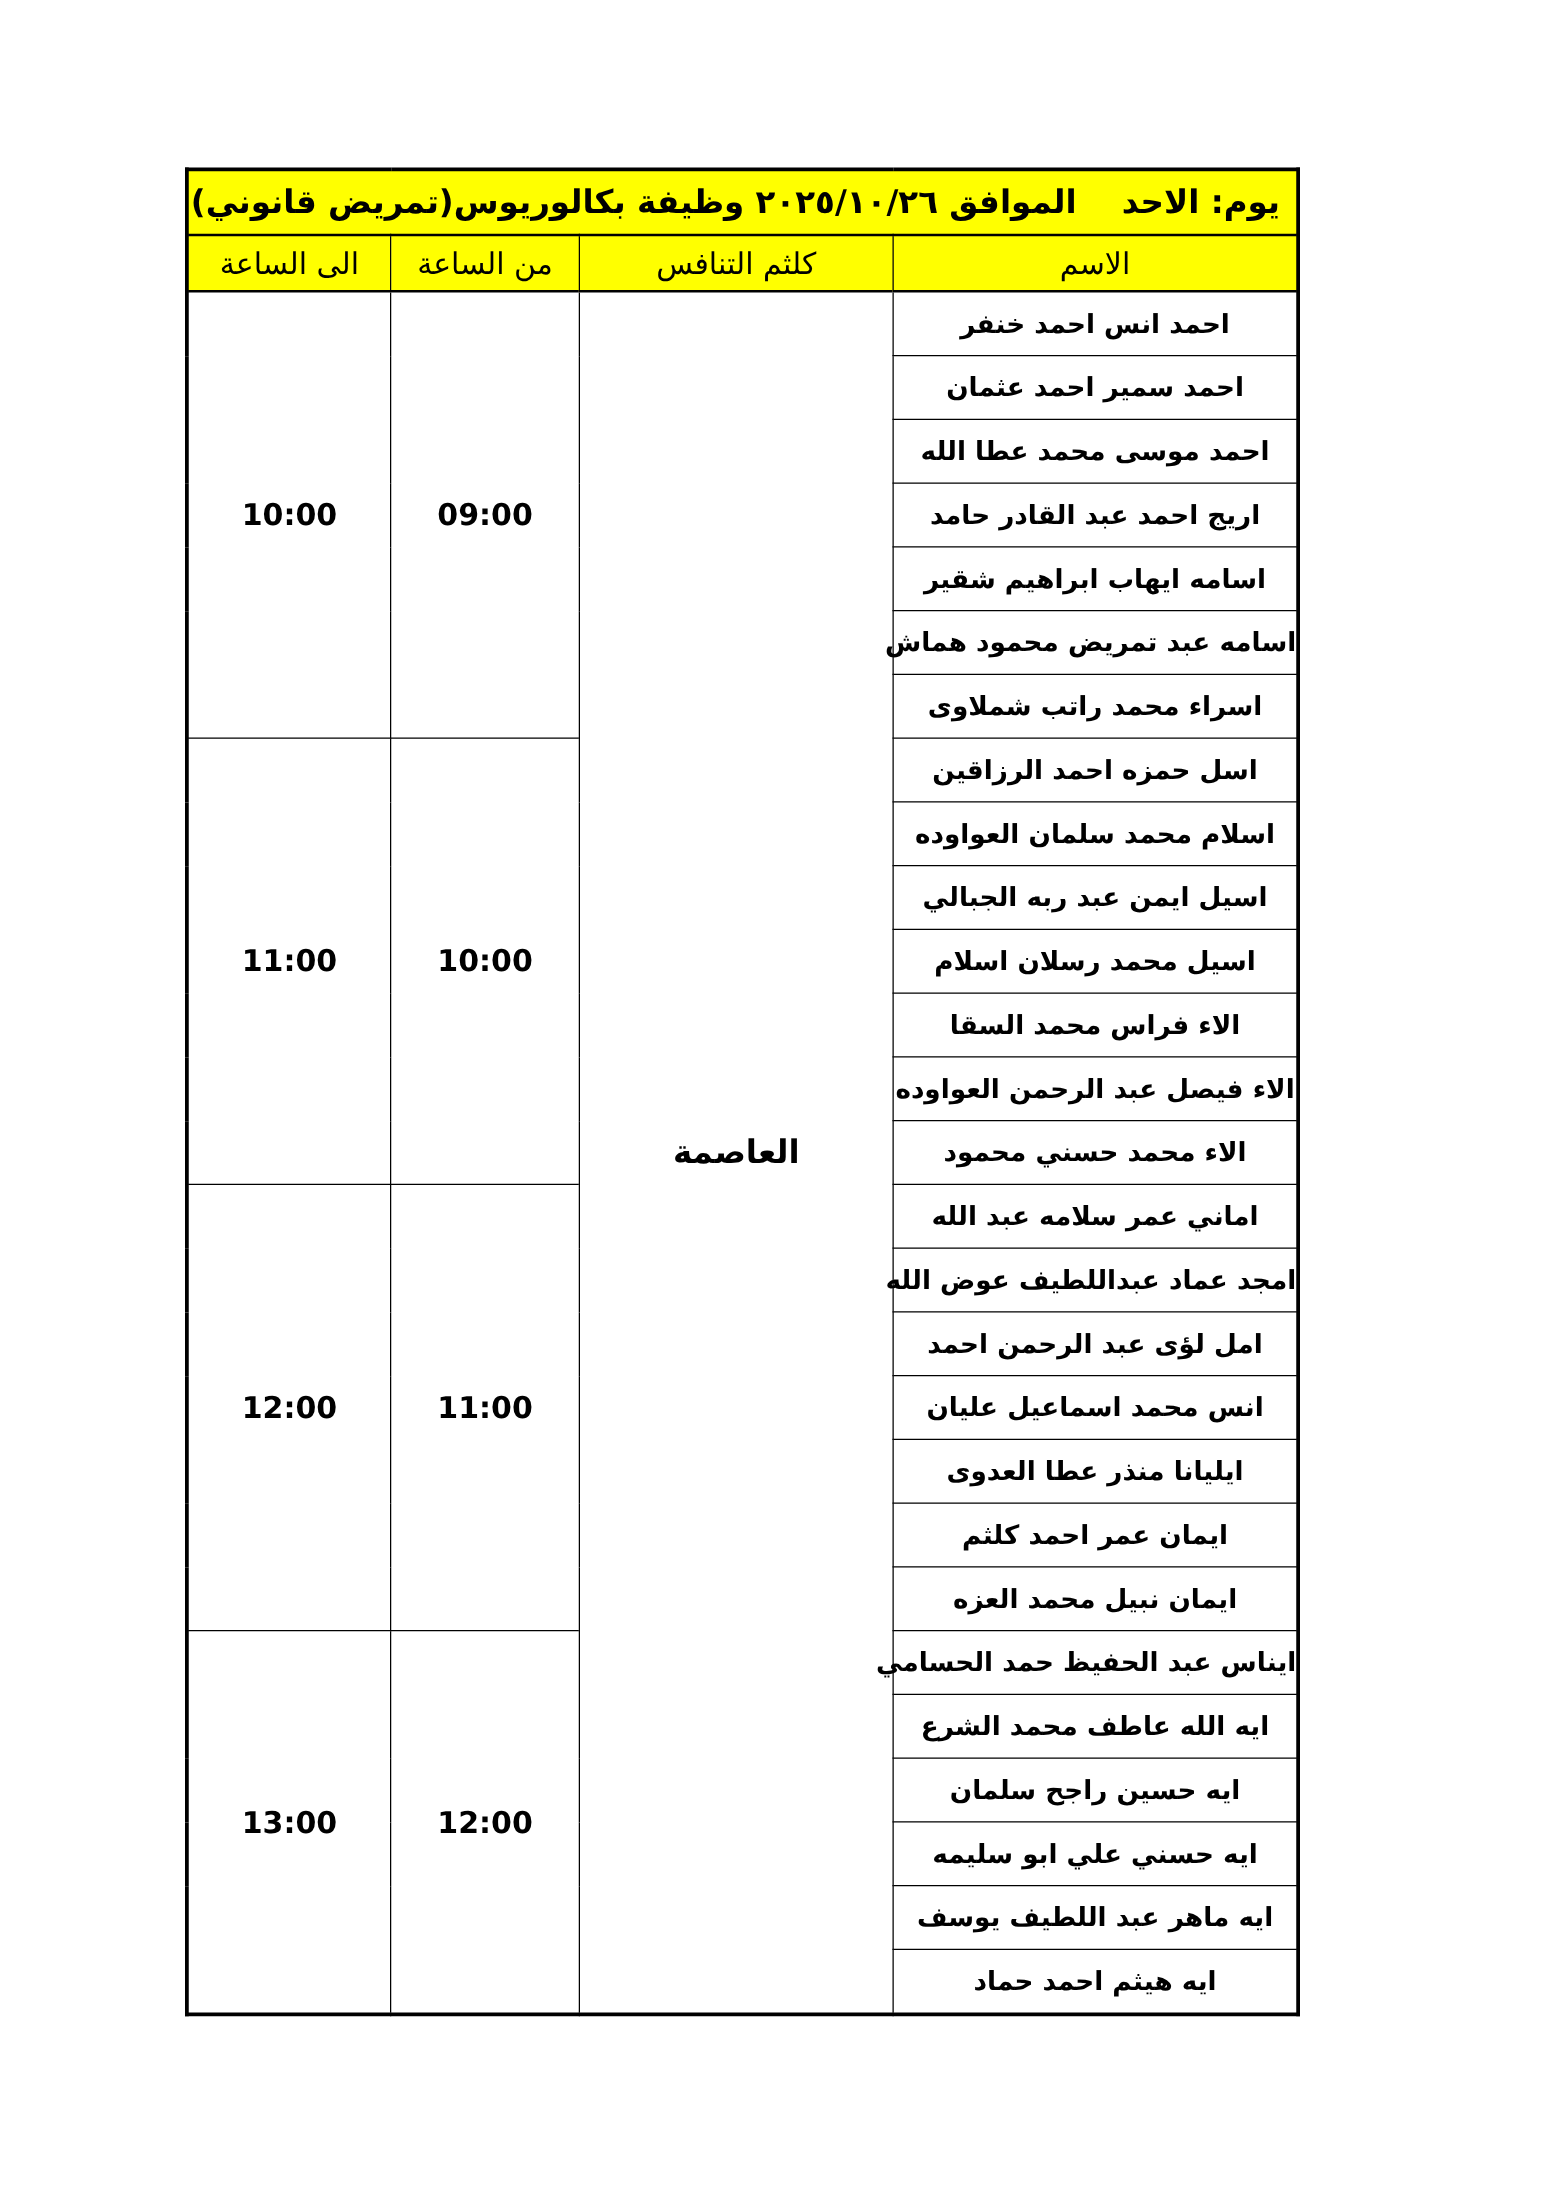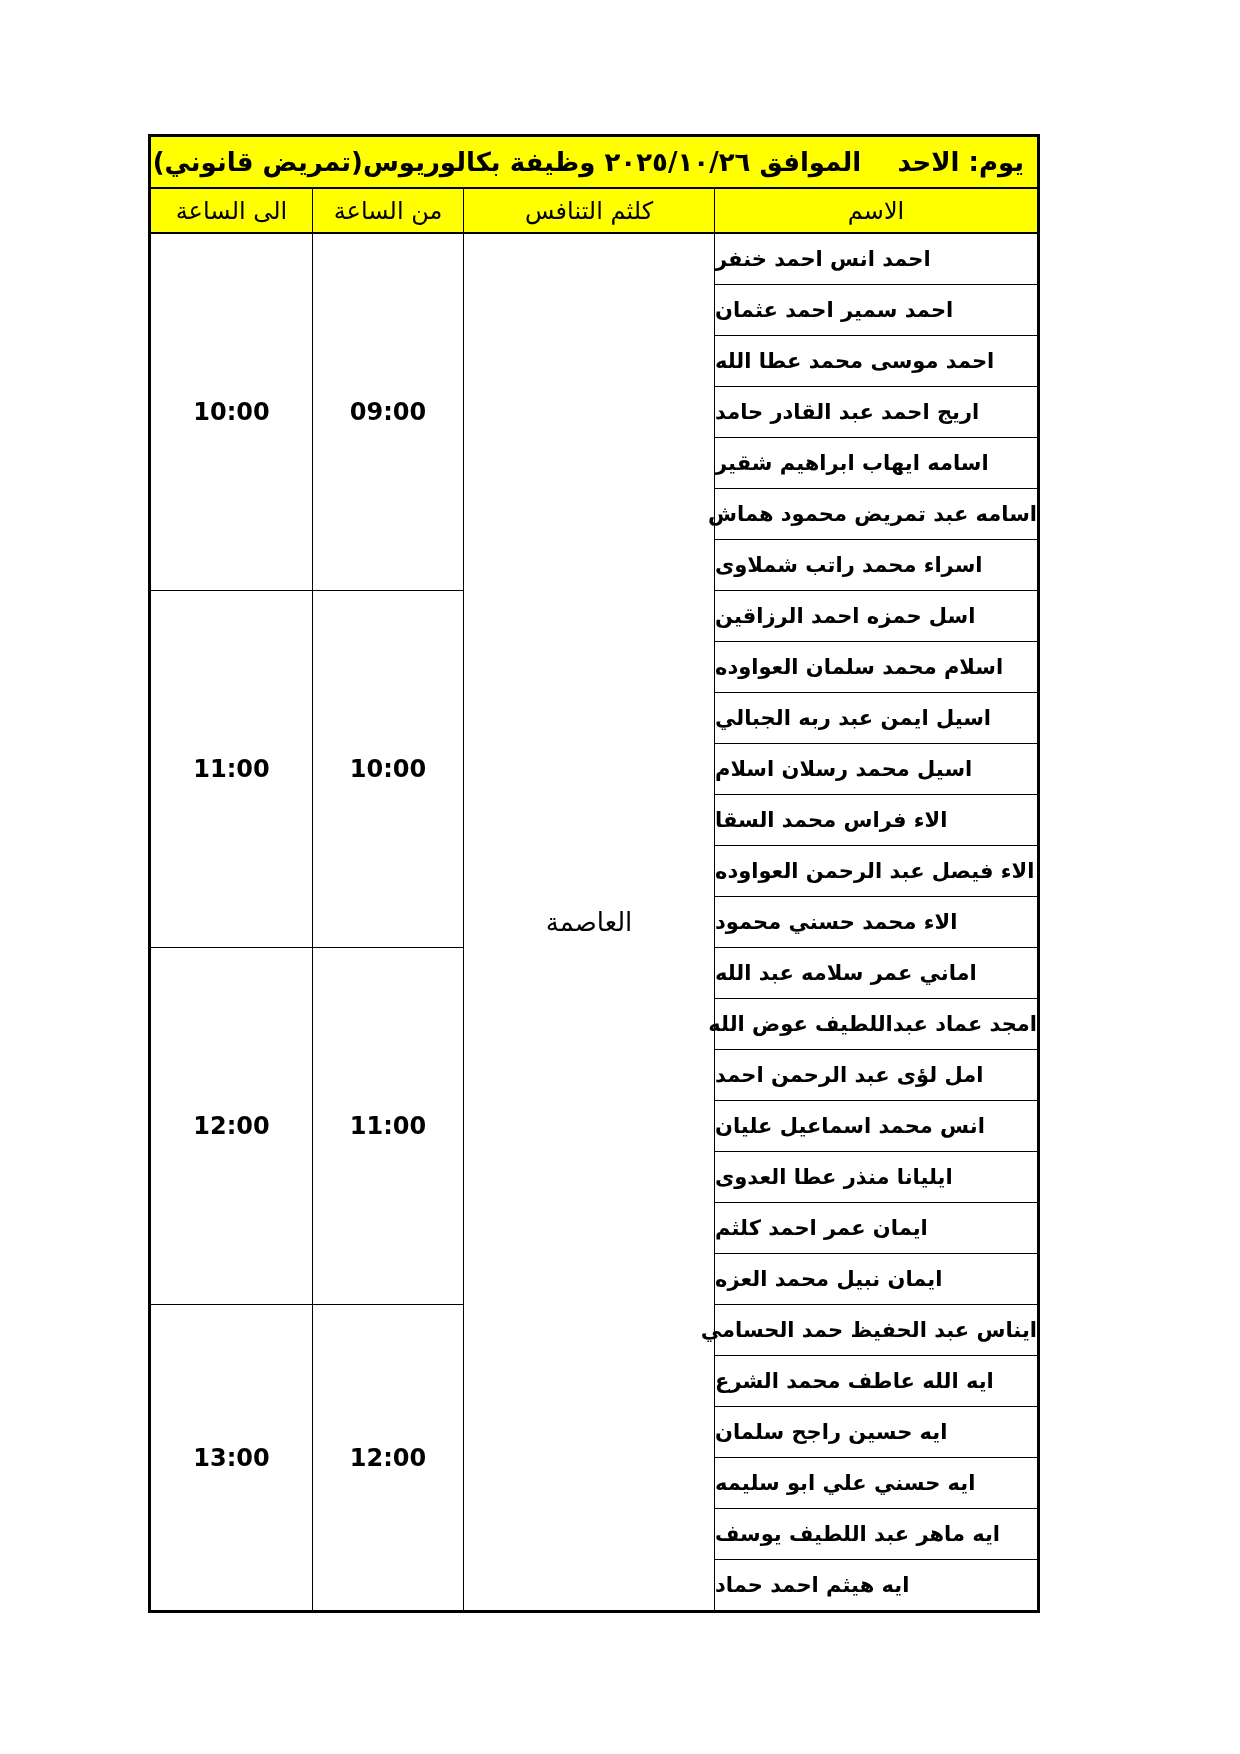--- a/index.html
+++ b/index.html
@@ -40,32 +40,32 @@
     height:43px;
     font-size:24px;
     font-weight:normal;
     text-align:center;
     border-bottom:2px solid #000;
   }
   td.name-cell{
     height:50px;
     font-size:21px;
     font-weight:bold;
-    text-align:left;
+    text-align:center;
     padding-right:26px;
     overflow:visible;
   }
   td.name-cell .nm{
     white-space:nowrap;
     display:block;
   }
   td.level-cell{
     text-align:center;
     font-size:26px;
-    font-weight:normal;
+    font-weight:bold;
   }
   td.time-cell{
     text-align:center;
     font-size:24px;
     font-weight:bold;
     direction:ltr;
     font-family:"DejaVu Sans",sans-serif;
   }
 </style>
 </head>

